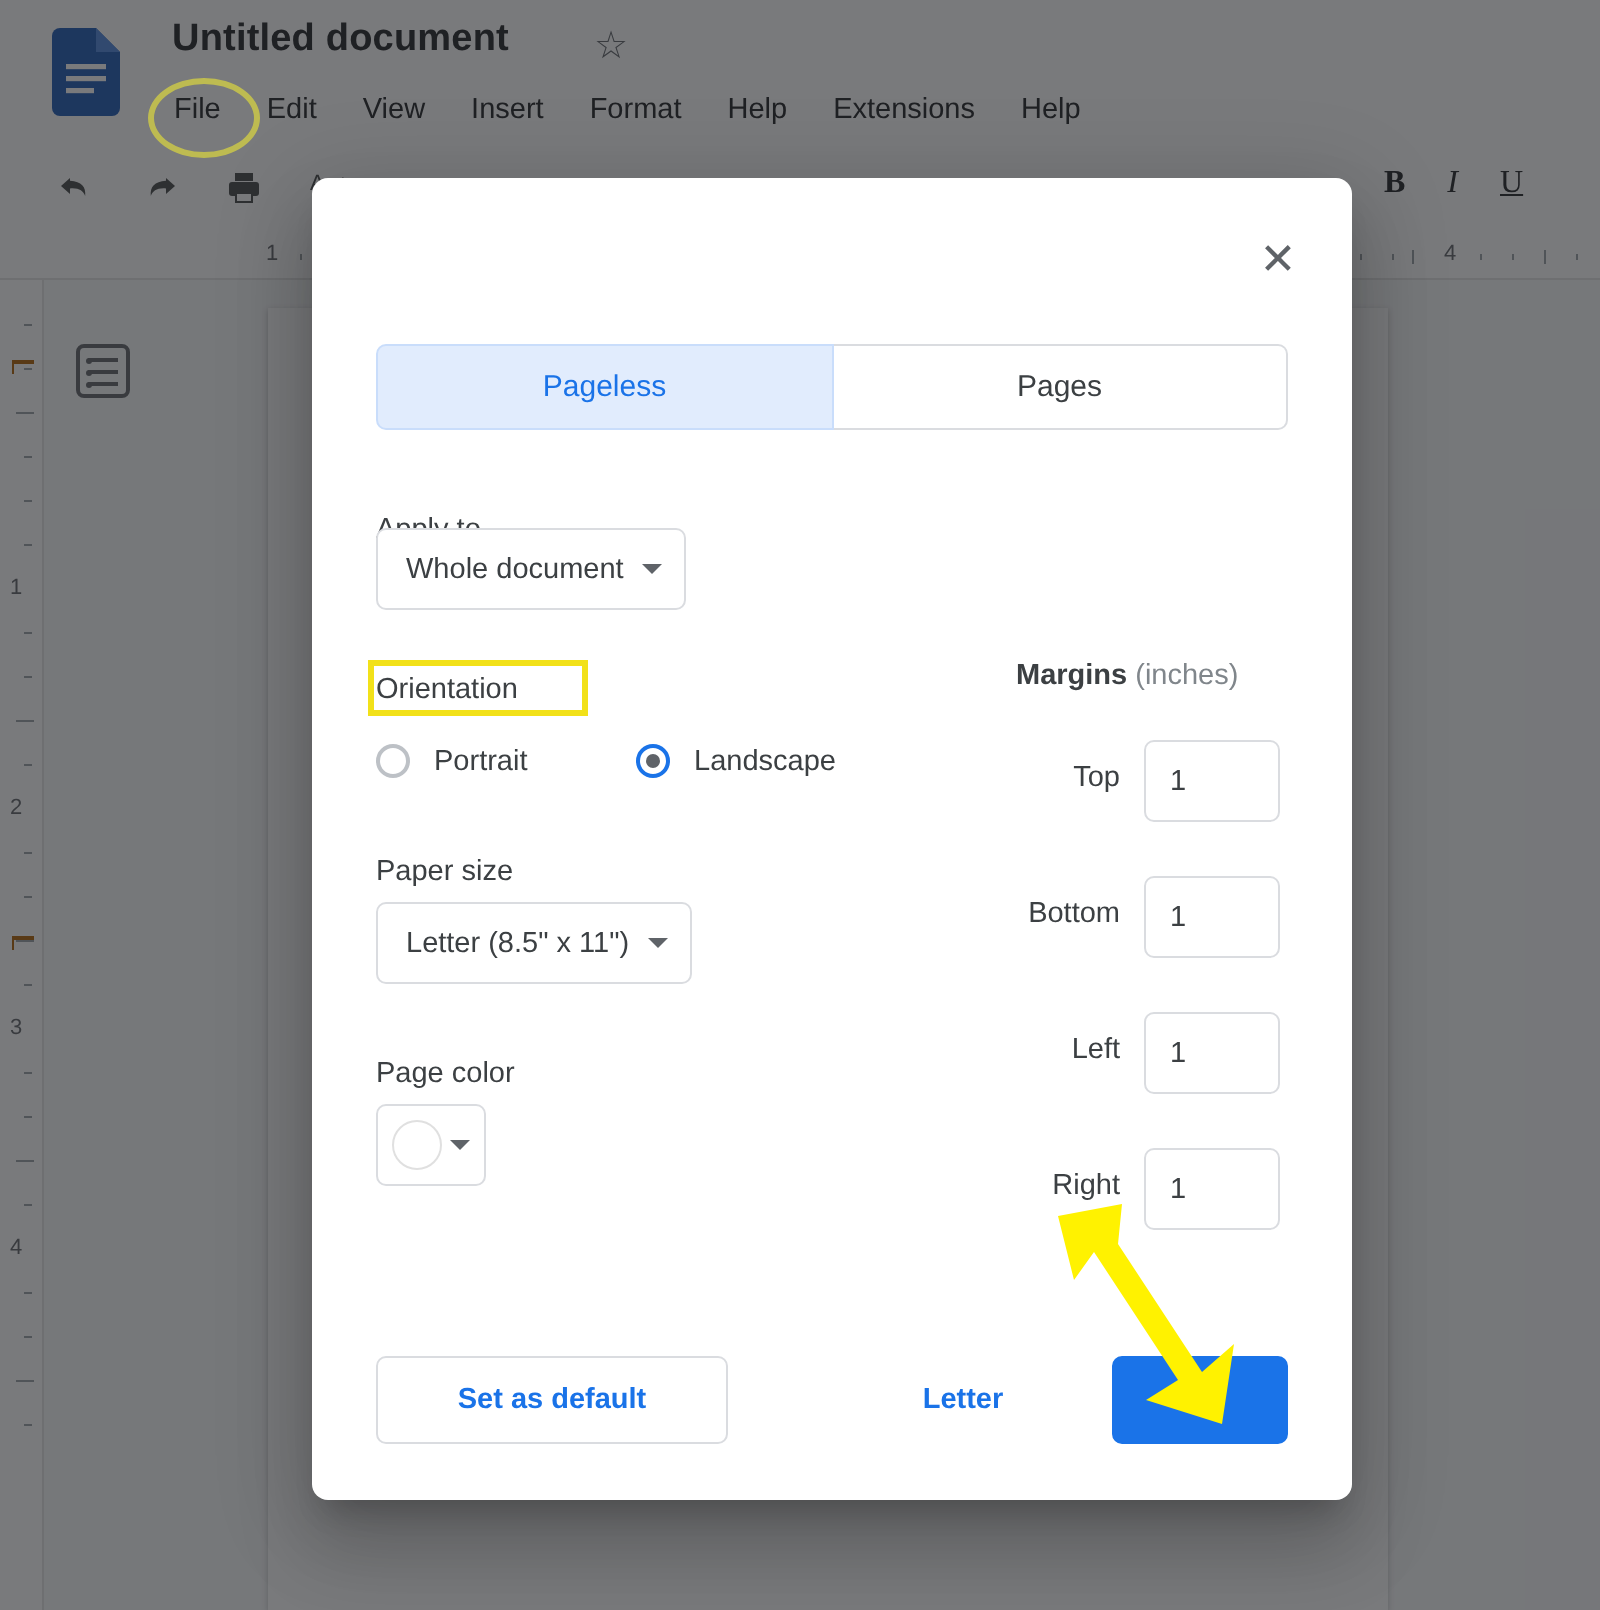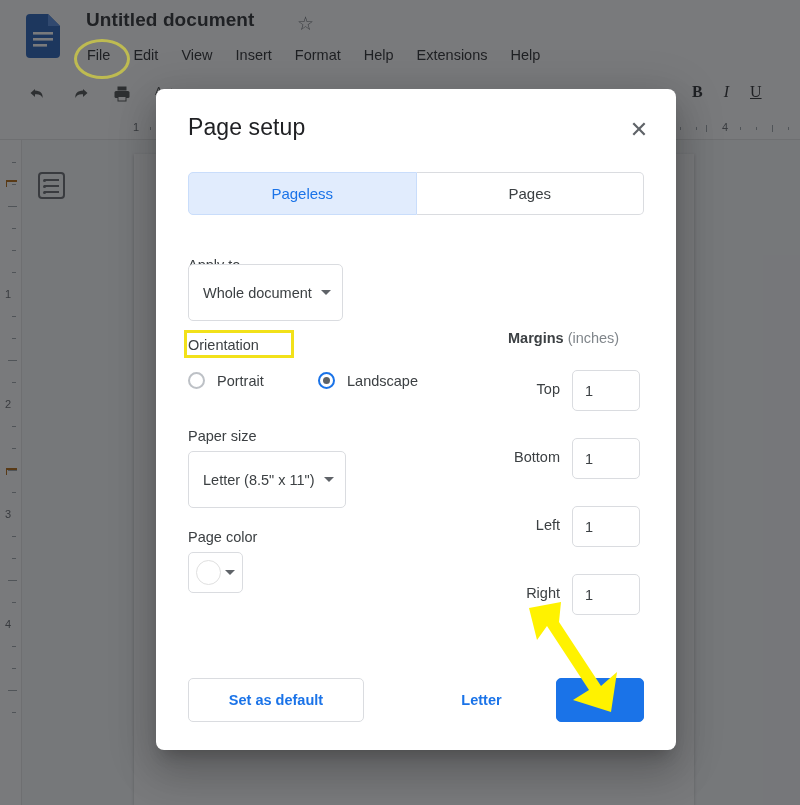--- a/index.html
+++ b/index.html
@@ -161,21 +161,21 @@
     color: #1a73e8;
   }
   .seg-btn:last-child { border-radius: 0 5px 5px 0; border-left: none; }
 
   .field-label {
     position: absolute;
     font-size: 14.5px; color: #3c4043;
   }
   .sel {
     position: absolute;
-    height: 57px;
+    height: 41px;
     border: 1px solid #dadce0;
     border-radius: 5px;
     background: #fff;
     display: flex; align-items: center;
     padding: 0 11px 0 14px;
     font-size: 14.5px; color: #3c4043;
     cursor: pointer;
     white-space: nowrap;
   }
   .caret {
@@ -390,21 +390,20 @@
     <div class="page-sheet"></div>
   </div>
 </div>
 
 <div id="dim"></div>
 
 <div class="file-ellipse"></div>
 
 <div id="dialog">
 
-  <div class="dlg-title">Page setup</div>
   <div class="dlg-close">✕</div>
 
   <div class="seg">
     <div class="seg-btn">Pageless</div>
     <div class="seg-btn">Pages</div>
   </div>
 
   <div class="field-label" style="left:32px; top:168px;text-decoration:underline;">Apply to</div>
   <div class="sel" style="left:32px; top:175px;">
     <span>Whole document</span>

